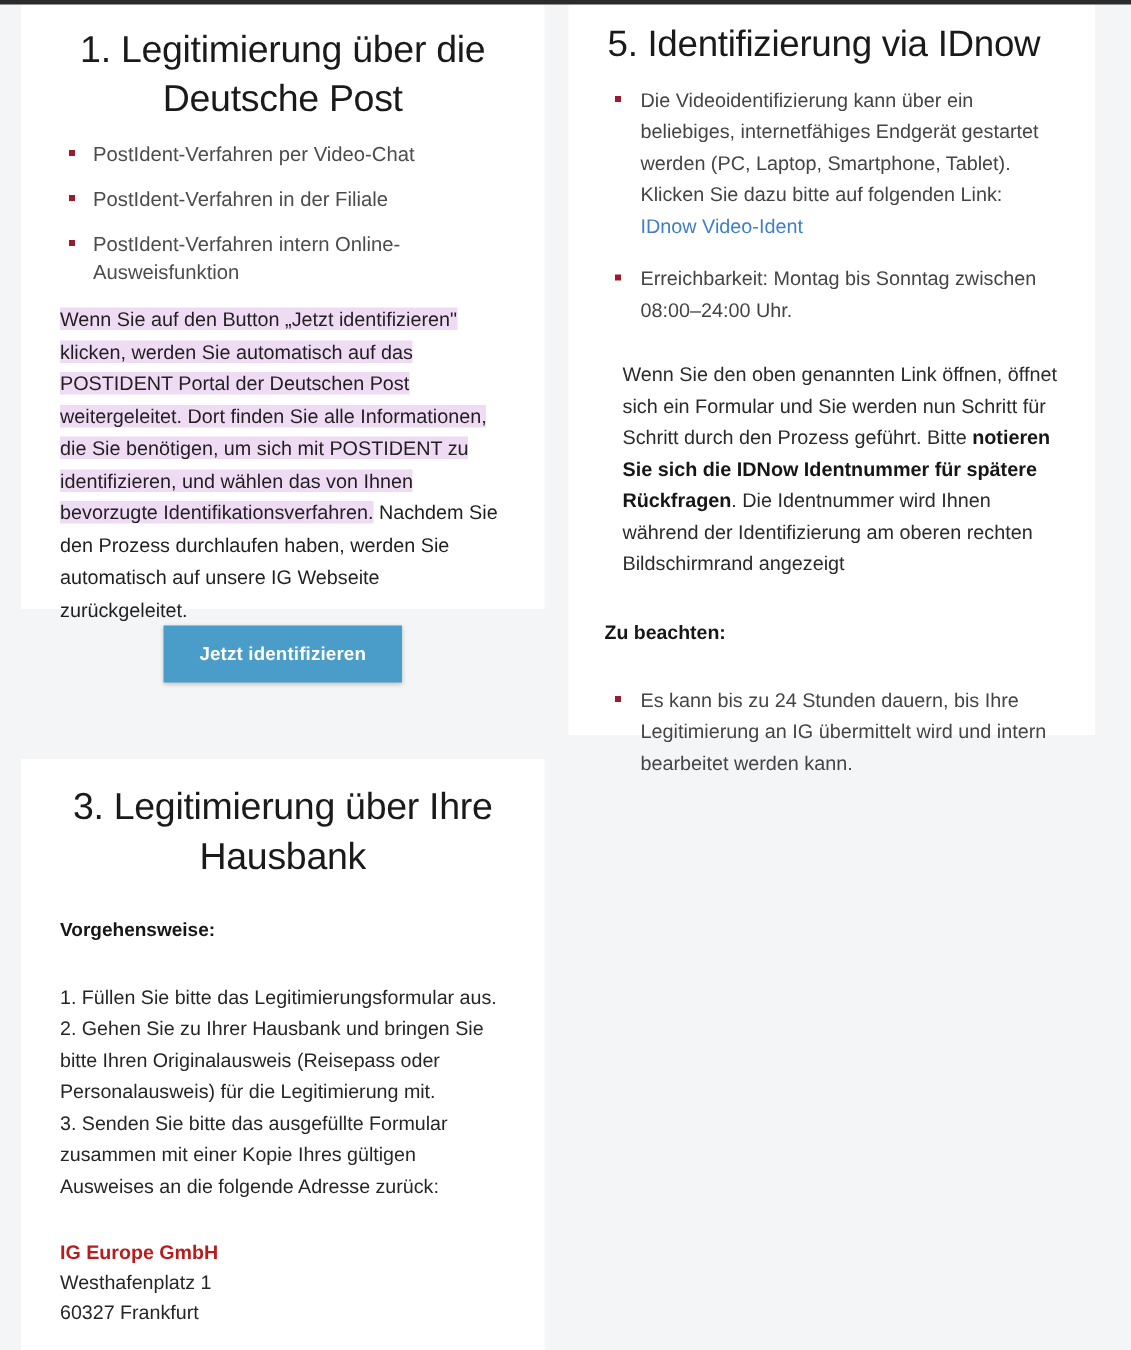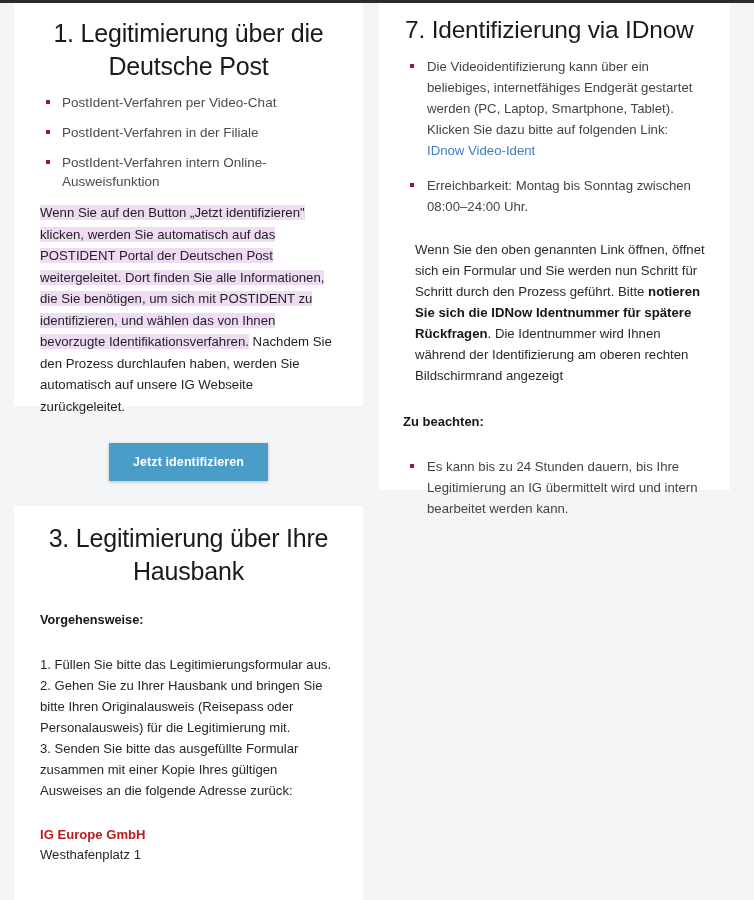--- a/index.html
+++ b/index.html
@@ -103,21 +103,20 @@
   #card-post p.body {
     margin-top: 10px;
     font-size: 13.2px;
     line-height: 21.5px;
     color: #1f1f1f;
   }
   .hl { background: #efdcf4; text-align: center; }
 
   .btn-wrap {
     text-align: center;
-    margin-top: 26px;
   }
   .btn {
     display: inline-block;
     border: none;
     color: #ffffff;
     font-size: 12.5px;
     font-weight: bold;
     letter-spacing: 0.1px;
     padding: 12px 24px;
     cursor: pointer;
@@ -185,21 +184,21 @@
       <p class="body"><span class="hl" style="background: rgb(239, 220, 244);">Wenn Sie auf den Button „Jetzt identifizieren" klicken, werden Sie automatisch auf das POSTIDENT Portal der Deutschen Post weitergeleitet. Dort finden Sie alle Informationen, die Sie benötigen, um sich mit POSTIDENT zu identifizieren, und wählen das von Ihnen bevorzugte Identifikationsverfahren.</span><span> Nachdem Sie den Prozess durchlaufen haben, werden Sie automatisch auf unsere IG Webseite zurückgeleitet.</span></p>
 
       <div class="btn-wrap">
         <button class="btn" id="identify-btn" style="background: rgb(74, 157, 200);">Jetzt identifizieren</button>
       </div>
     </div>
   </section>
 
   <section class="card" id="card-idnow">
     <div class="card-inner">
-      <h2 class="card-title">7. Identifizierung via IDnow</h2>
+      <h2 class="card-title">5. Identifizierung via IDnow</h2>
 
       <ul class="bullets">
         <li><span>Die Videoidentifizierung kann über ein beliebiges, internetfähiges Endgerät gestartet werden (PC, Laptop, Smartphone, Tablet). Klicken Sie dazu bitte auf folgenden Link: </span><a class="a-link" href="#" style="color: rgb(63, 127, 200);">IDnow Video-Ident</a></li>
         <li>Erreichbarkeit: Montag bis Sonntag zwischen 08:00–24:00 Uhr.</li>
       </ul>
 
 
       <p class="body"><span>Wenn Sie den oben genannten Link öffnen, öffnet sich ein Formular und Sie werden nun Schritt für Schritt durch den Prozess geführt. Bitte </span><span class="b">notieren Sie sich die IDNow Identnummer für spätere Rückfragen</span><span>. Die Identnummer wird Ihnen während der Identifizierung am oberen rechten Bildschirmrand angezeigt</span></p>
 
       <p class="sub-head second">Zu beachten:</p>
@@ -218,18 +217,19 @@
 
       <div class="steps">
         <div>1. Füllen Sie bitte das Legitimierungsformular aus.</div>
         <div>2. Gehen Sie zu Ihrer Hausbank und bringen Sie bitte Ihren Originalausweis (Reisepass oder Personalausweis) für die Legitimierung mit.</div>
         <div>3. Senden Sie bitte das ausgefüllte Formular zusammen mit einer Kopie Ihres gültigen Ausweises an die folgende Adresse zurück:</div>
       </div>
 
       <div class="addr">
         <div class="name">IG Europe GmbH</div>
         <div>Westhafenplatz 1</div>
+        <div>60327 Frankfurt</div>
       </div>
 
     </div>
   </section>
 
 </div>
 
 </body></html>

